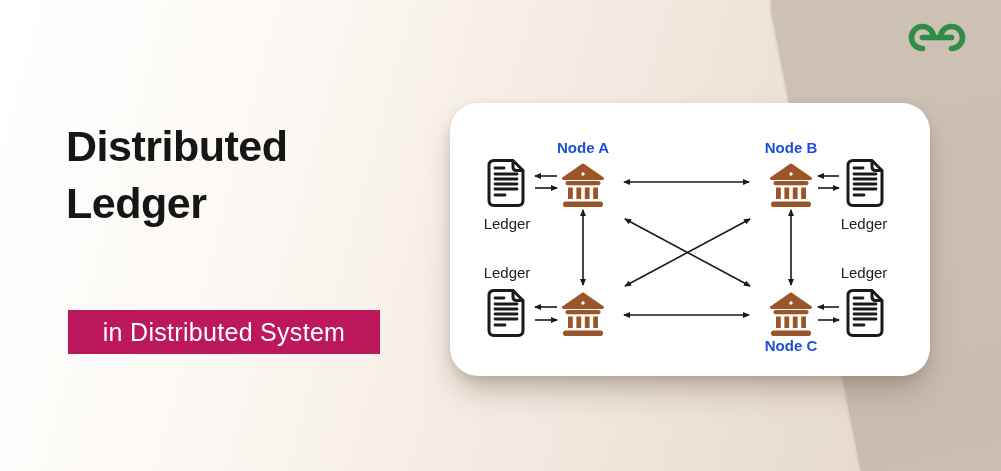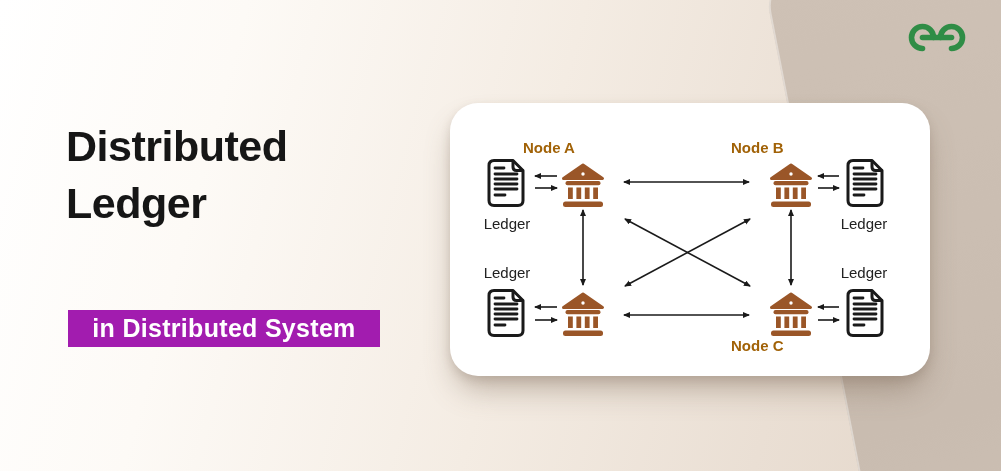--- a/index.html
+++ b/index.html
@@ -17,37 +17,37 @@
     border-left:2px solid rgba(255,255,255,.4);
     border-top-left-radius:34px;
   }
   
   .hero-title{
     position:absolute;left:66px;top:118px;
     font-size:43px;line-height:57px;font-weight:700;letter-spacing:-.5px;
     color:#161616;
   }
   .subtitle-badge{
-    position:absolute;left:68px;top:310px;width:312px;height:37px;
-    background:#a21caf;color:#ffffff;
+    position:absolute;left:68px;top:310px;width:312px;height:44px;
+    background:#be185d;color:#ffffff;
     display:flex;align-items:center;justify-content:center;
-    font-size:25px;font-weight:700;letter-spacing:.3px;
+    font-size:25px;font-weight:400;letter-spacing:.3px;
   }
   
   .gfg-logo{position:absolute;left:908px;top:23px;width:58px;height:31px;}
   
   .card{
     position:absolute;left:450px;top:103px;width:480px;height:273px;
     background:#ffffff;border-radius:28px;
     box-shadow:0 18px 30px -6px rgba(122,101,84,.45),0 4px 10px rgba(122,101,84,.2);
   }
   .card *{position:absolute;}
   .arrows-layer{left:0;top:0;}
-  .node-label{width:120px;height:17px;text-align:left;
-    font-size:15px;font-weight:700;color:#a16207;line-height:17px;}
+  .node-label{width:120px;height:17px;text-align:center;
+    font-size:15px;font-weight:700;color:#1d4ed8;line-height:17px;}
   .ledger-label{width:80px;height:16px;text-align:center;
     font-size:15px;font-weight:500;color:#222222;line-height:16px;}
   .pos-nl-a{left:73px;top:36px;}  .pos-nl-b{left:281px;top:36px;}
   .pos-nl-c{left:281px;top:234px;}.pos-nl-d{left:73px;top:238px;}
   .pos-ll-a{left:17px;top:113px;} .pos-ll-b{left:374px;top:113px;}
   .pos-ll-c{left:374px;top:162px;}.pos-ll-d{left:17px;top:162px;}
   .pos-bank-a{left:110px;top:60px;} .pos-bank-b{left:318px;top:60px;}
   .pos-bank-c{left:318px;top:189px;}.pos-bank-d{left:110px;top:189px;}
   .pos-doc-a{left:34px;top:55px;}  .pos-doc-b{left:393px;top:55px;}
   .pos-doc-c{left:393px;top:185px;}.pos-doc-d{left:34px;top:185px;}

